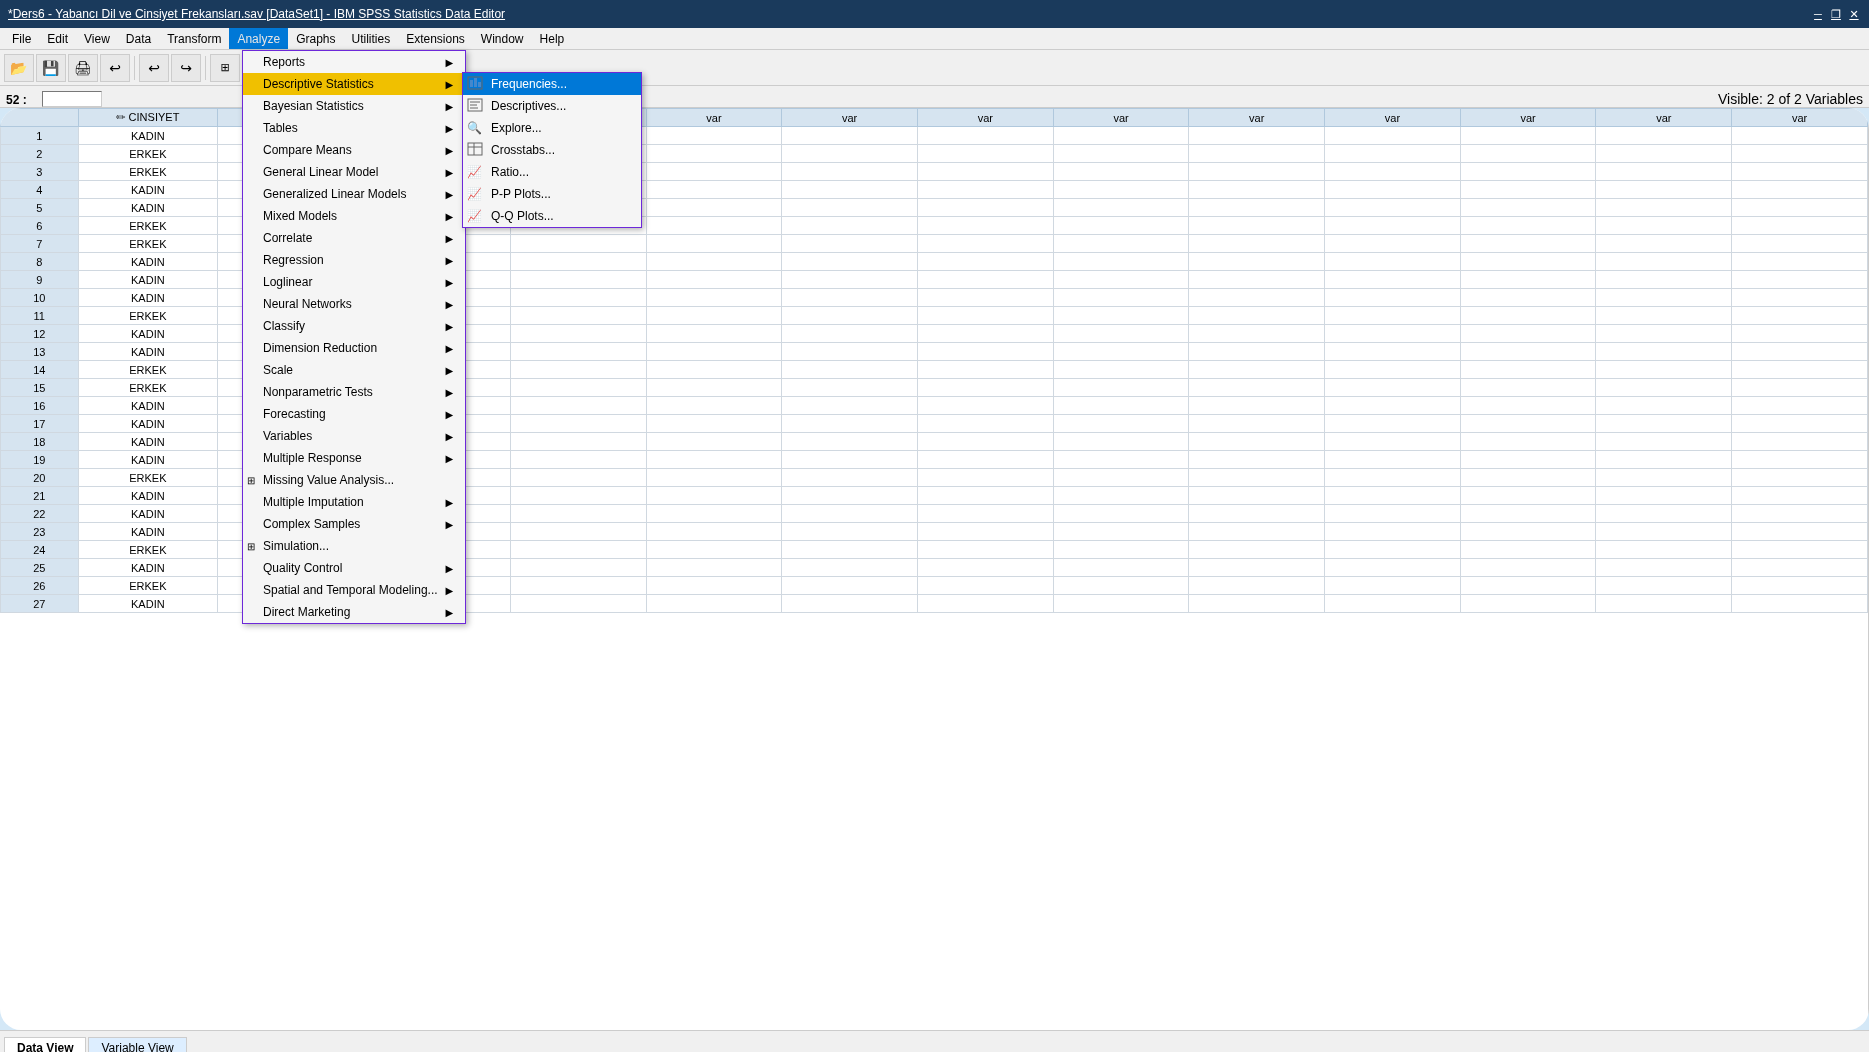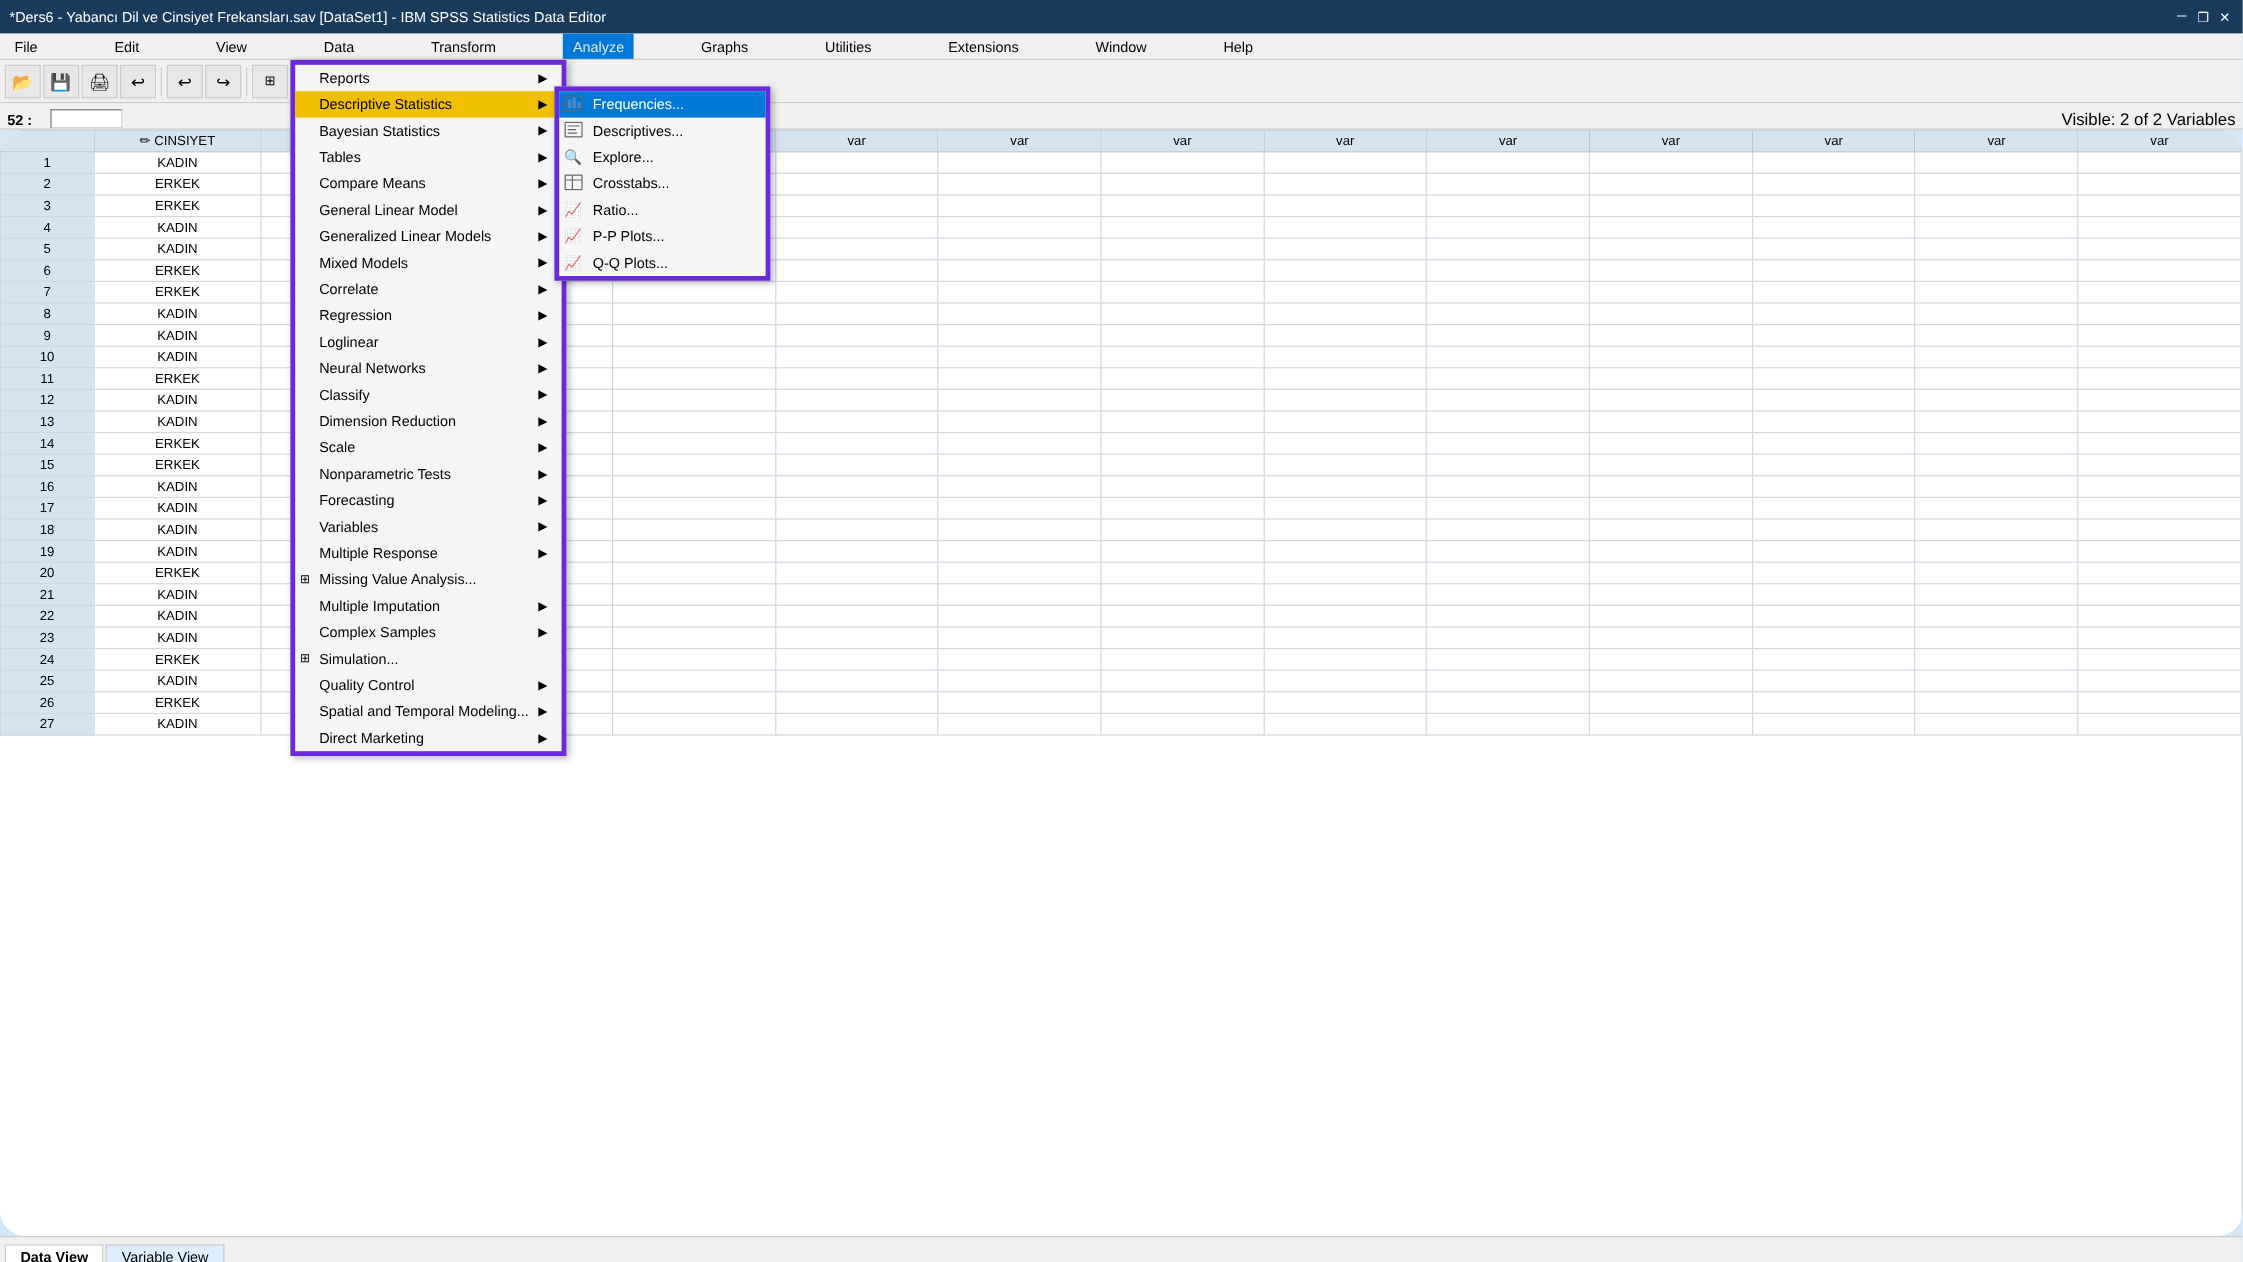--- a/index.html
+++ b/index.html
@@ -8,37 +8,37 @@
     
     #title-bar {
       background: #1a3a5c;
       color: white;
       height: 28px;
       display: flex;
       align-items: center;
       justify-content: space-between;
       padding: 0 8px;
       font-size: 12px;
+      text-decoration: underline;
     }
     #title-bar-controls { display: flex; gap: 4px; }
     #title-bar-controls span {
       width: 14px; height: 14px;
       display: inline-flex; align-items: center; justify-content: center;
       cursor: pointer; font-size: 11px; color: white;
     }
 
     
     #menu-bar {
       background: #f0f0f0;
       border-bottom: 1px solid #ccc;
       height: 22px;
       display: flex;
       align-items: flex-end;
       padding: 0 4px;
-      gap: 48px;
     }
     .menu-item {
       padding: 2px 8px;
       cursor: pointer;
       font-size: 12px;
       color: #000;
       height: 100%;
       display: flex;
       align-items: center;
     }
@@ -141,21 +141,21 @@
     #menus-overlay {
       position: fixed;
       top: 50px;
       left: 0;
       z-index: 1000;
     }
 
     
     .dropdown-menu {
       background: #f5f5f5;
-      border: 4px solid #6d28d9;
+      border: 1px solid #6d28d9;
       box-shadow: 2px 2px 6px rgba(0,0,0,0.3);
       min-width: 220px;
       font-size: 12px;
       text-align: center;
     }
     .menu-entry {
       padding: 4px 12px 4px 20px;
       cursor: pointer;
       display: flex;
       align-items: center;

